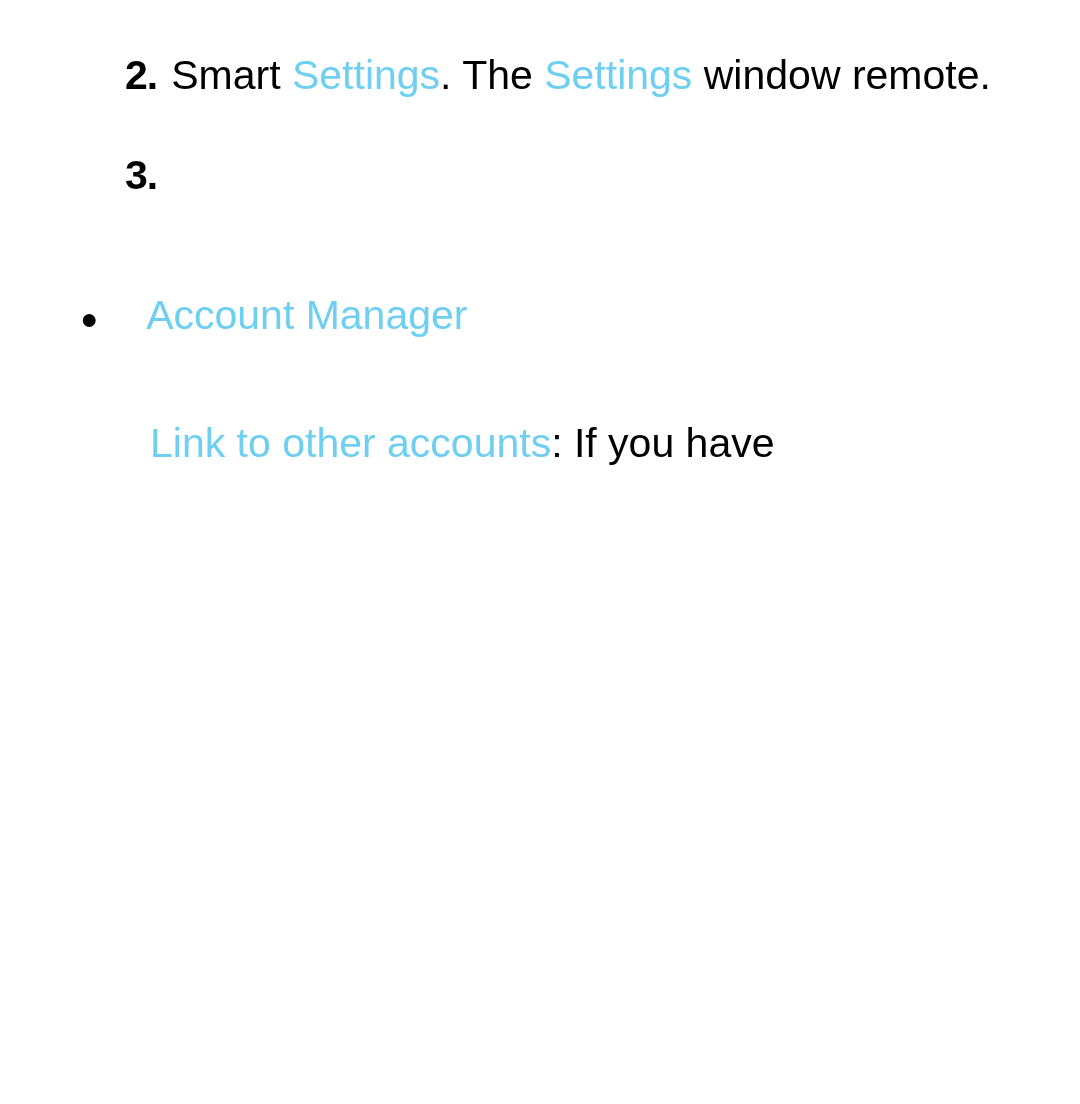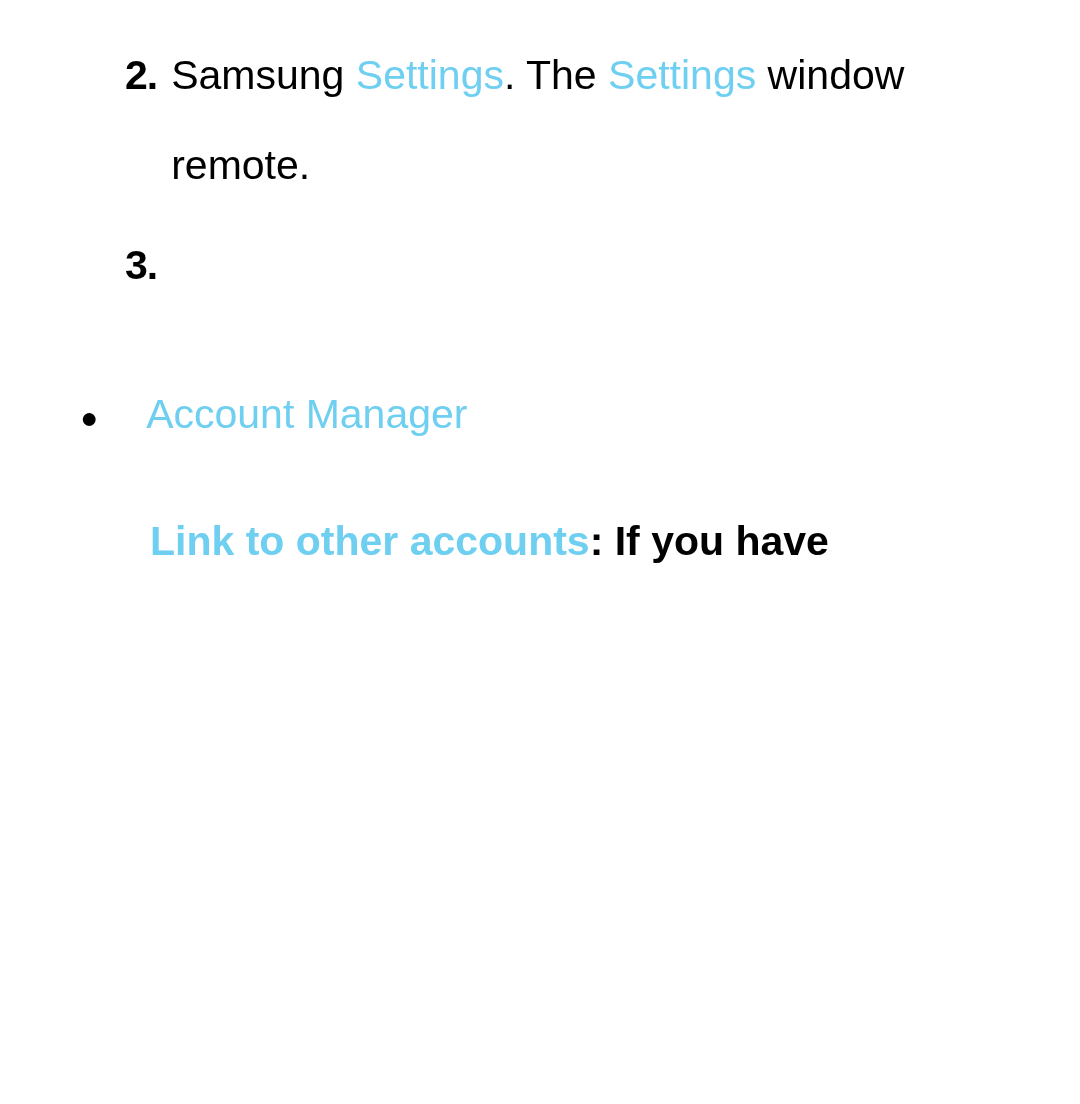--- a/index.html
+++ b/index.html
@@ -53,36 +53,34 @@
     }
     .bullet-body {
       margin-top: 38px;
       padding-left: 70px;
       line-height: 2.25;
     }
     .bullet-body-2 {
       margin-top: 36px;
       padding-left: 70px;
       line-height: 2.25;
-      font-weight: bold;
     }
     .highlight {
       color: #6fcff1;
-      margin-top: 8px;
     }
   </style>
 </head>
 <body>
 
 <div class="content">
 
   <div class="ordered-item">
     <div class="ordered-number">2.</div>
     <div class="ordered-text">
-      <span>Samsung </span><span class="highlight">Settings</span><span>. The </span><span class="highlight">Settings</span><span> window remote.</span>
+      <span>Smart </span><span class="highlight">Settings</span><span>. The </span><span class="highlight">Settings</span><span> window remote.</span>
     </div>
   </div>
 
   <div class="ordered-item">
     <div class="ordered-number">3.</div>
   </div>
 
   <div class="bullet-section">
     <div class="bullet-row">
       <div class="bullet-dot">●</div>

